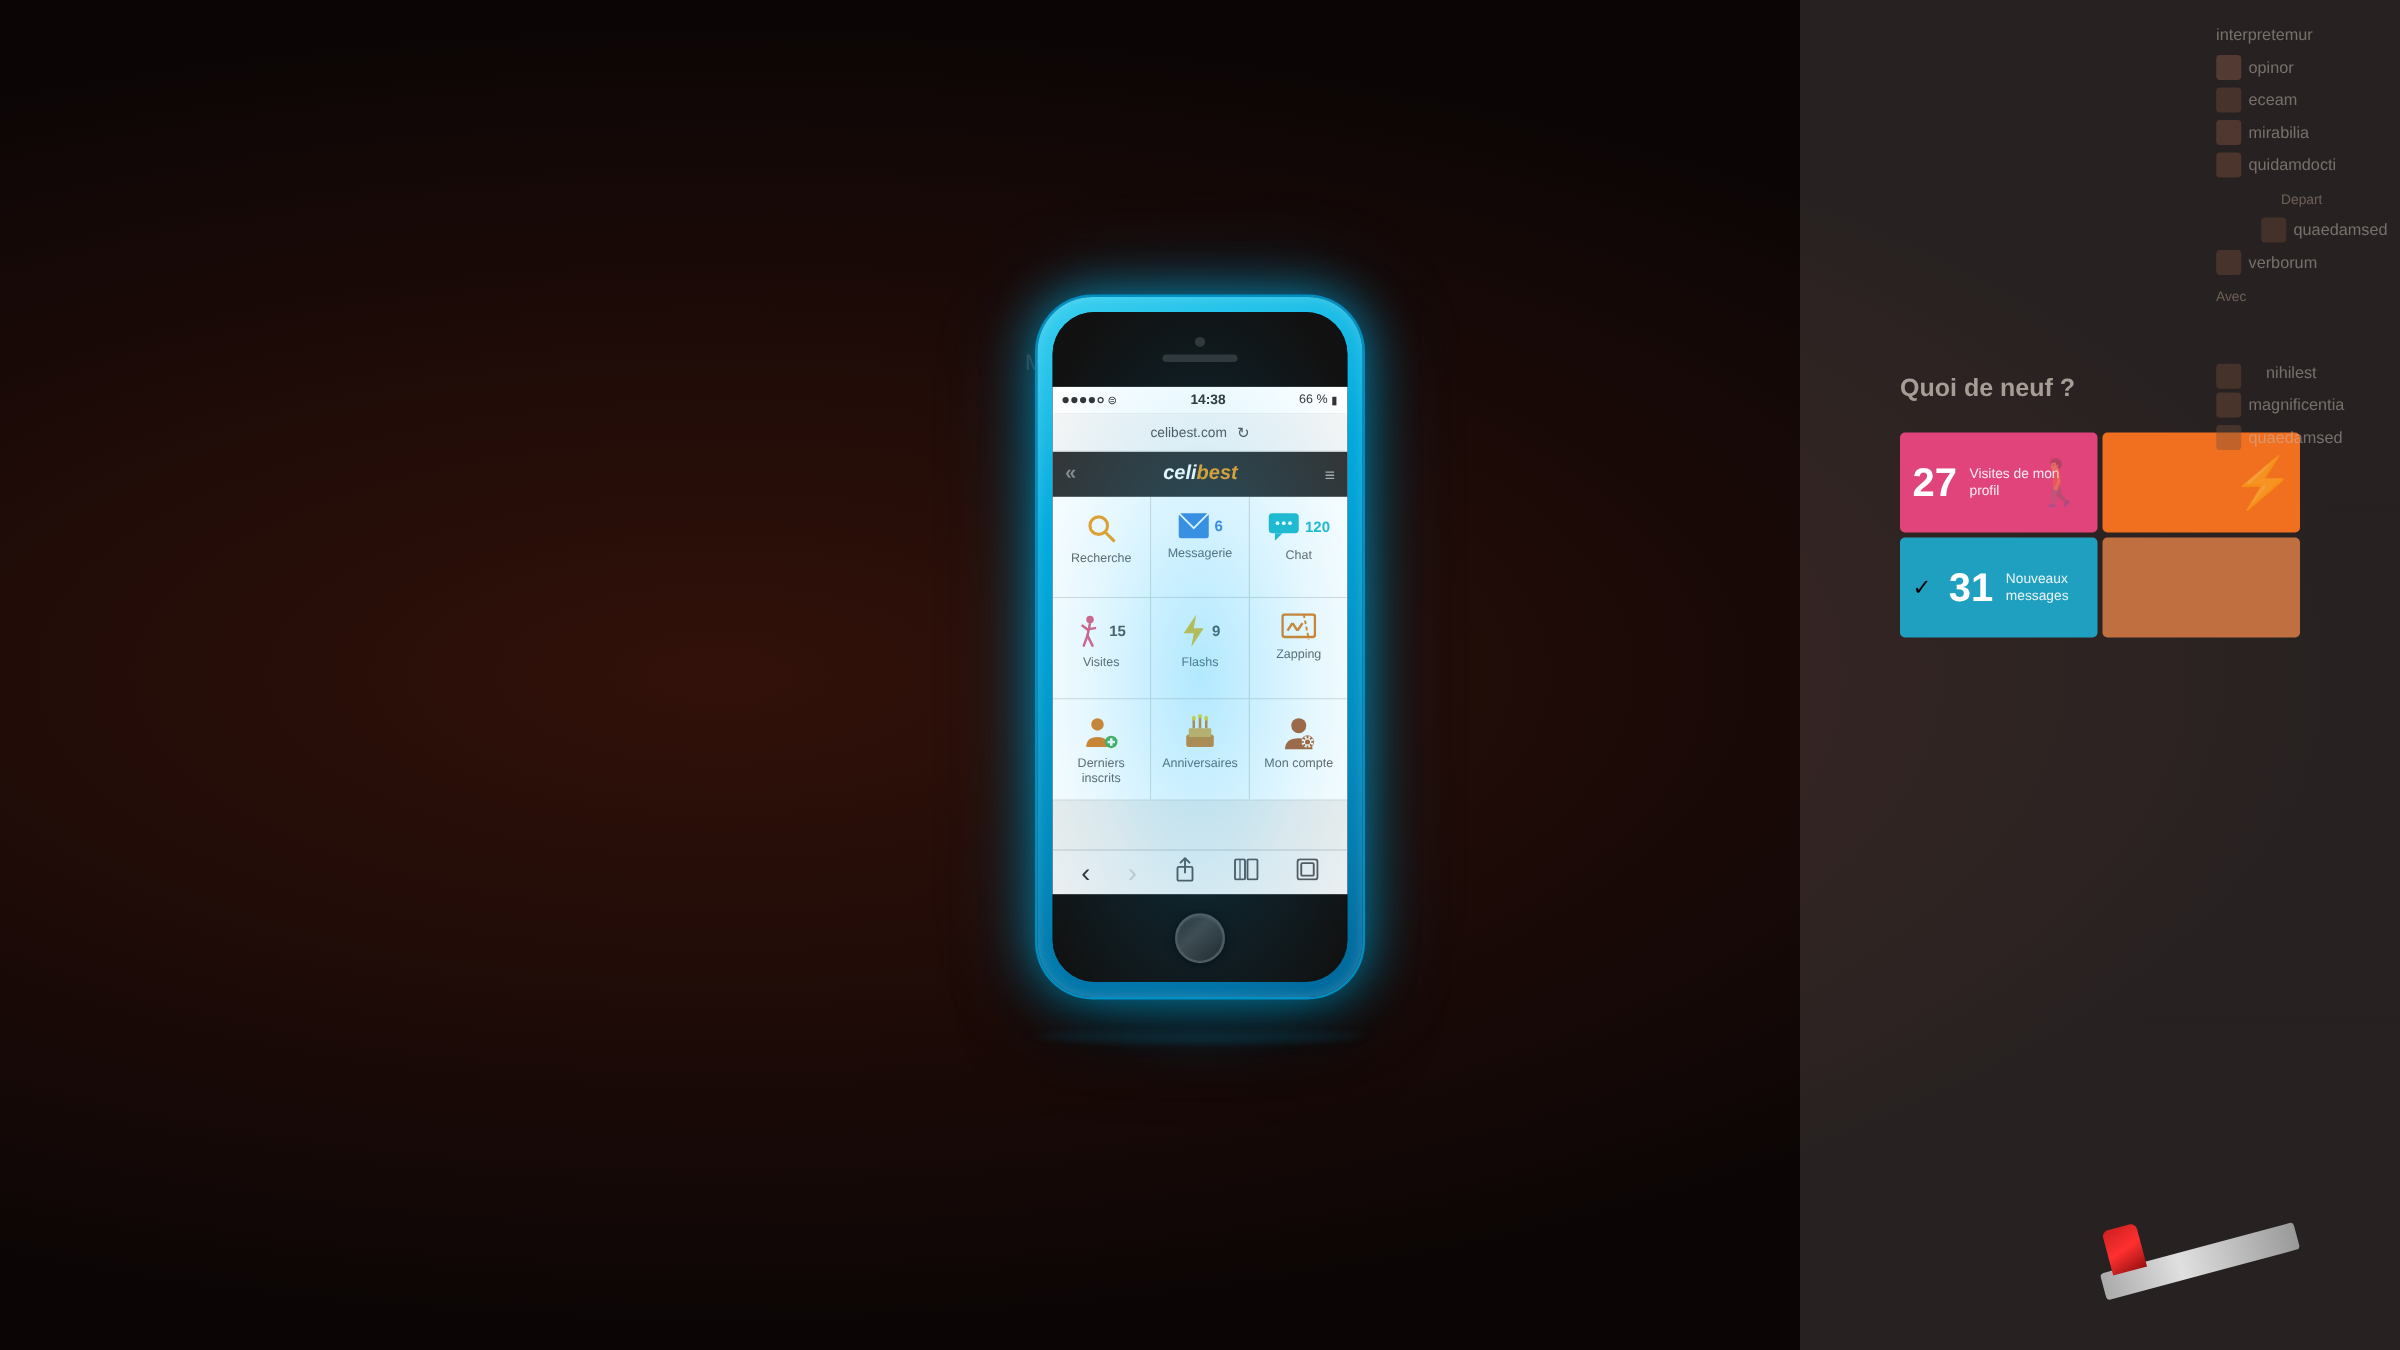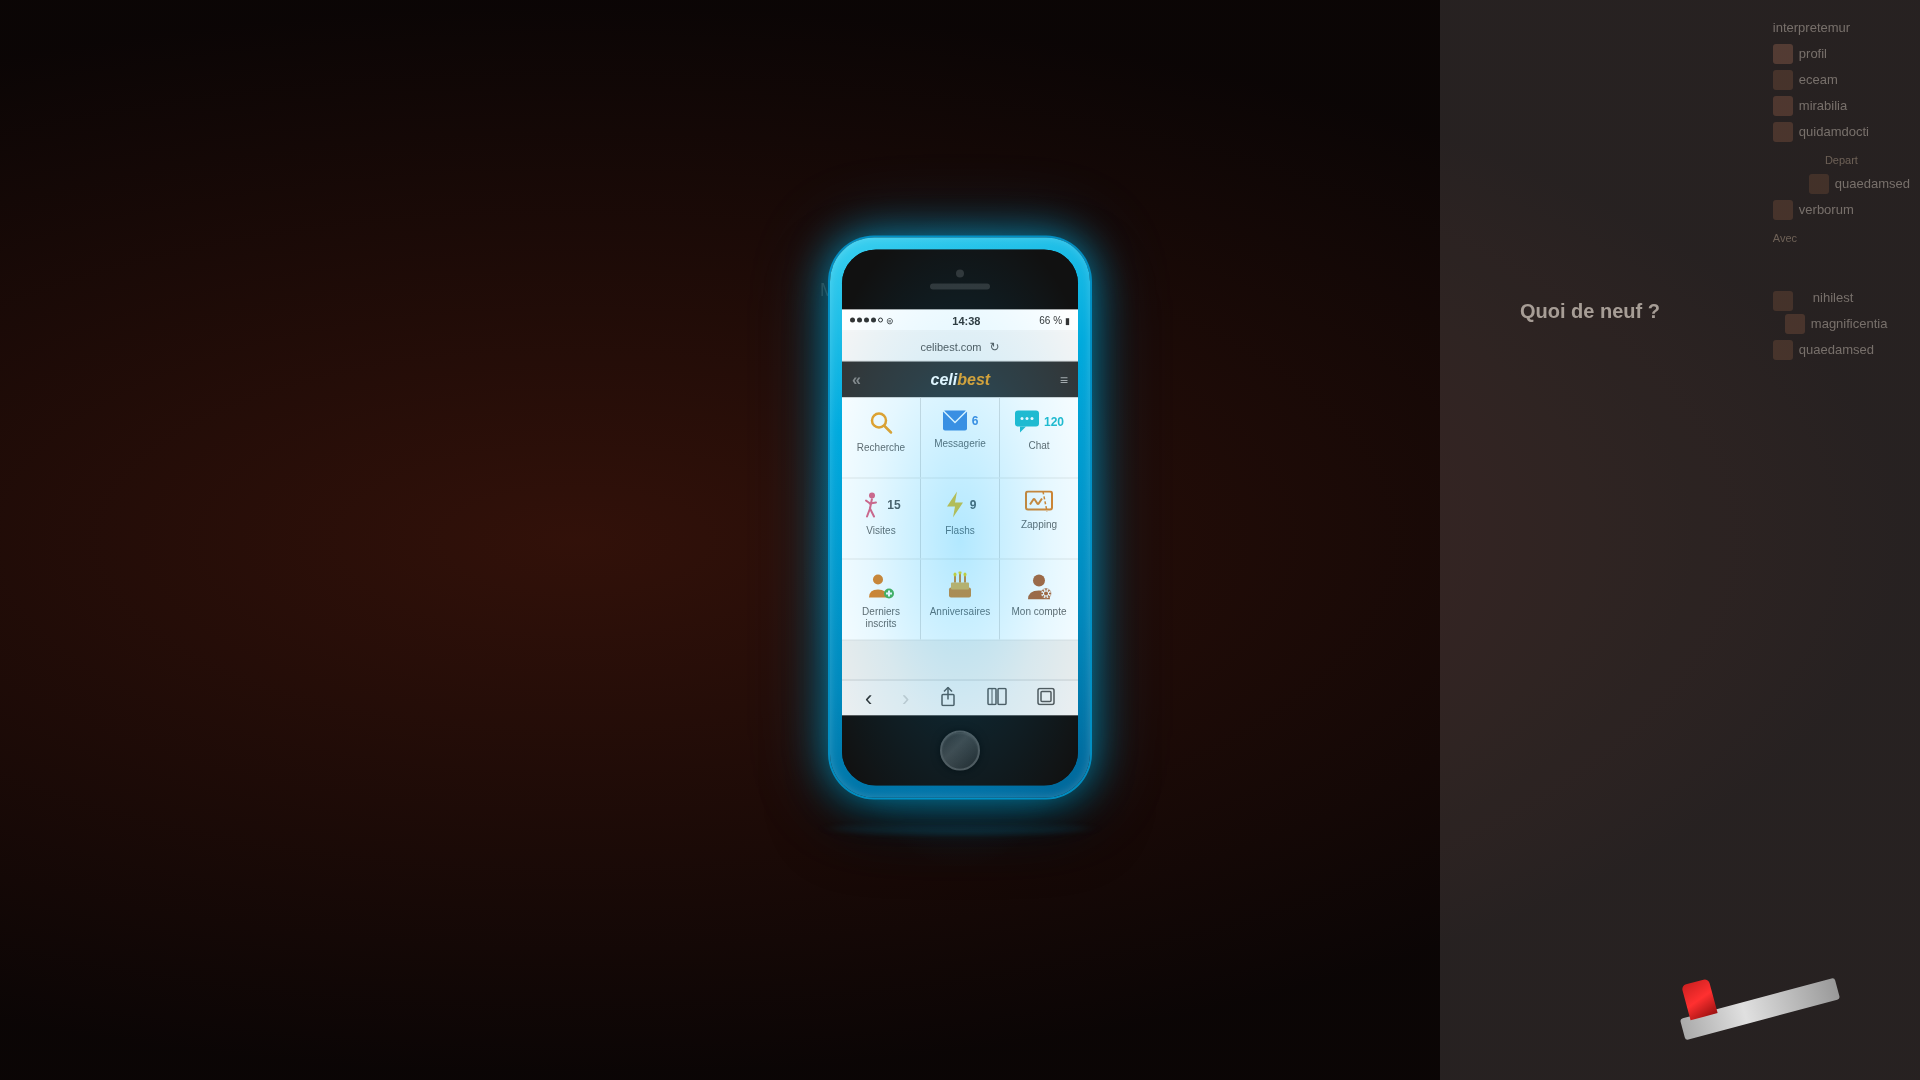--- a/index.html
+++ b/index.html
@@ -350,21 +350,21 @@
 
 <div class="bg-layer"></div>
 
 <div class="right-panel">
   <div style="position:absolute; right:10px; top:15px; z-index:3; color:rgba(200,190,180,0.5); font-size:13px; line-height:2;">
     <div style="display:flex;align-items:flex-end;gap:6px;">
       <span>interpretemur</span>
     </div>
     <div style="display:flex;align-items:center;gap:6px;">
       <div style="width:20px;height:20px;background:rgba(150,100,80,0.4);border-radius:3px;"></div>
-      <span>profil</span>
+      <span>opinor</span>
     </div>
     <div style="display:flex;align-items:center;gap:6px;">
       <div style="width:20px;height:20px;background:rgba(120,80,60,0.4);border-radius:3px;"></div>
       <span>eceam</span>
     </div>
     <div style="display:flex;align-items:center;gap:6px;">
       <div style="width:20px;height:20px;background:rgba(140,90,70,0.4);border-radius:3px;"></div>
       <span>mirabilia</span>
     </div>
     <div style="display:flex;align-items:center;gap:6px;">
@@ -378,32 +378,49 @@
     </div>
     <div style="display:flex;align-items:center;gap:6px;">
       <div style="width:20px;height:20px;background:rgba(120,80,60,0.4);border-radius:3px;"></div>
       <span>verborum</span>
     </div>
     <div style="margin-top:4px; font-size:11px; color:rgba(180,160,140,0.5);">Avec</div>
     <div style="display:flex;align-items:flex-end;gap:20px;margin-top:36px;">
       <div style="width:20px;height:20px;background:rgba(115,78,58,0.4);border-radius:3px;"></div>
       <span>nihilest</span>
     </div>
-    <div style="display:flex;align-items:center;gap:6px;margin-left:12px;">
+    <div style="display:flex;align-items:center;gap:6px;">
       <div style="width:20px;height:20px;background:rgba(125,82,62,0.4);border-radius:3px;"></div>
       <span>magnificentia</span>
     </div>
     <div style="display:flex;align-items:center;gap:6px;">
       <div style="width:20px;height:20px;background:rgba(118,79,59,0.4);border-radius:3px;"></div>
       <span>quaedamsed</span>
     </div>
   </div>
 
   <div class="quoi-section">
     <div class="quoi-title">Quoi de neuf ?</div>
+    <div class="quoi-grid">
+      <div class="quoi-card pink">
+        <span class="quoi-card-num">27</span>
+        <span class="quoi-card-text">Visites de mon profil</span>
+        <span class="quoi-card-icon">🚶</span>
+      </div>
+      <div class="quoi-card orange">
+        <span class="quoi-card-icon" style="font-size:40px;color:rgba(255,255,255,0.4);position:absolute;right:4px;">⚡</span>
+      </div>
+      <div class="quoi-card teal">
+        <span style="font-size:18px;margin-right:4px;">✓</span>
+        <span class="quoi-card-num">31</span>
+        <span class="quoi-card-text">Nouveaux messages</span>
+      </div>
+      <div class="quoi-card brown">
+      </div>
+    </div>
   </div>
 </div>
 
 <div class="bg-left-panel">
   <div style="font-size:18px;color:rgba(180,160,140,0.3);">Mob...</div>
 </div>
 
 <div class="phone-container">
   <div class="phone-glow"></div>
 

